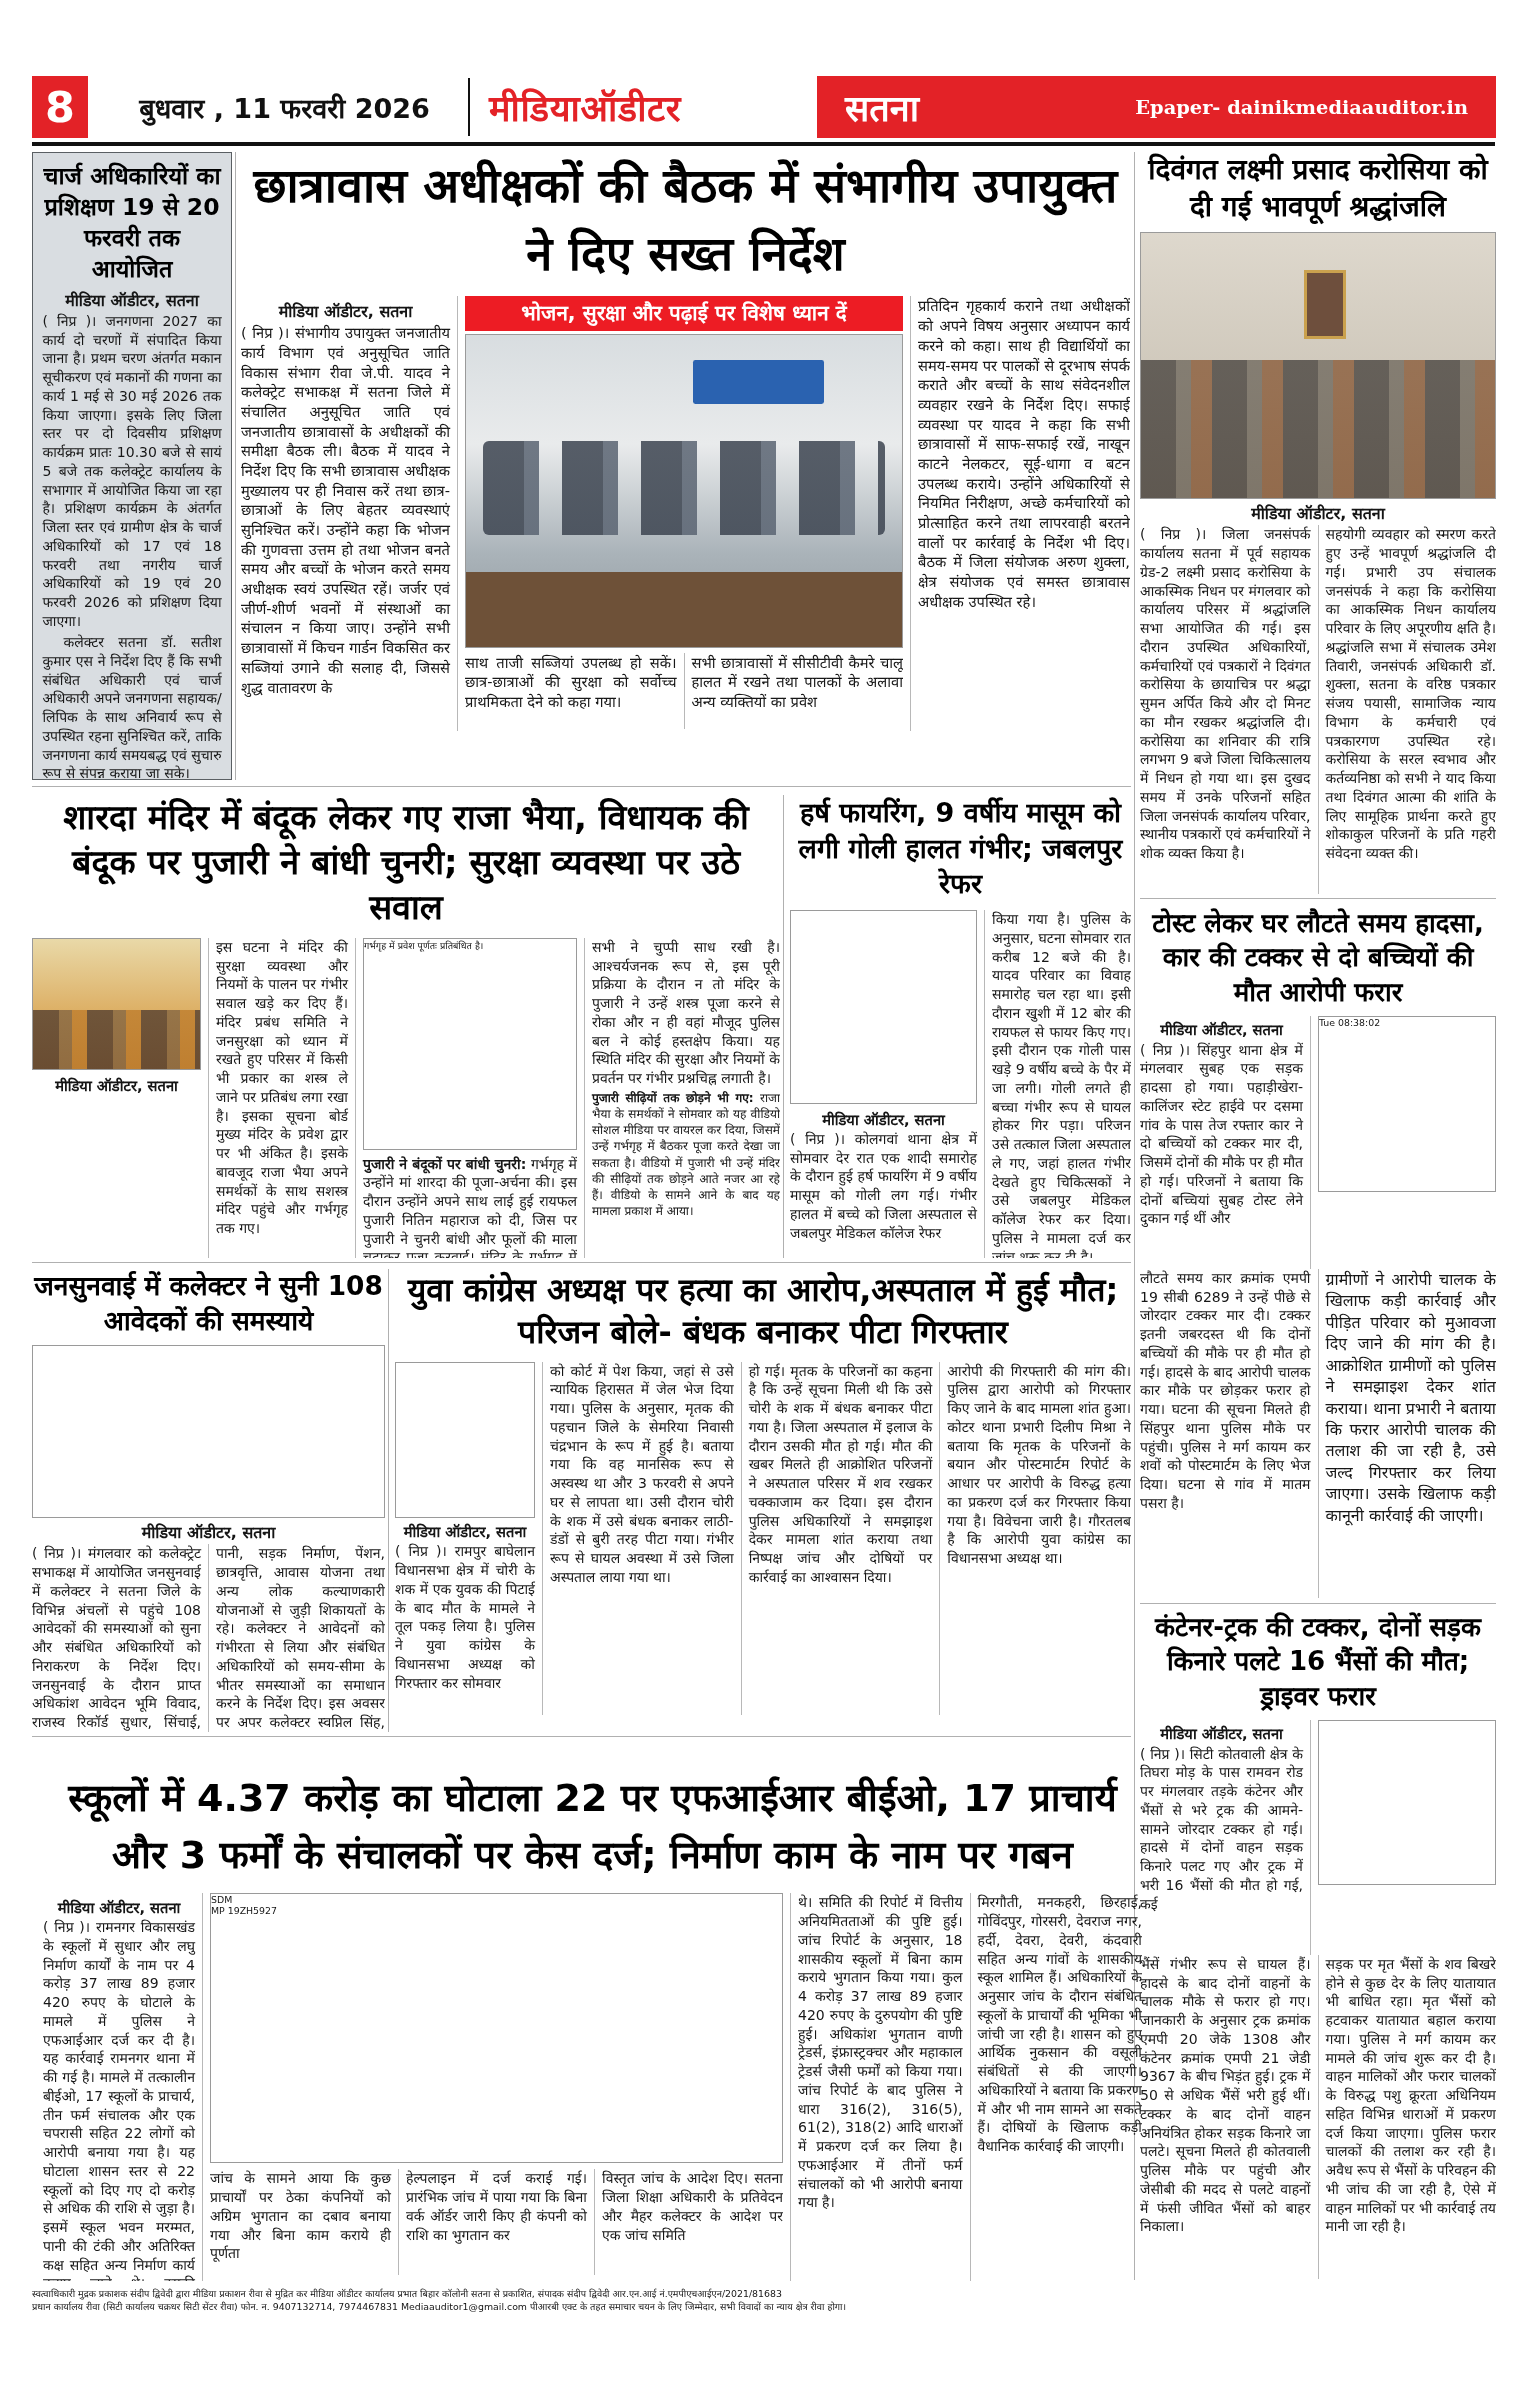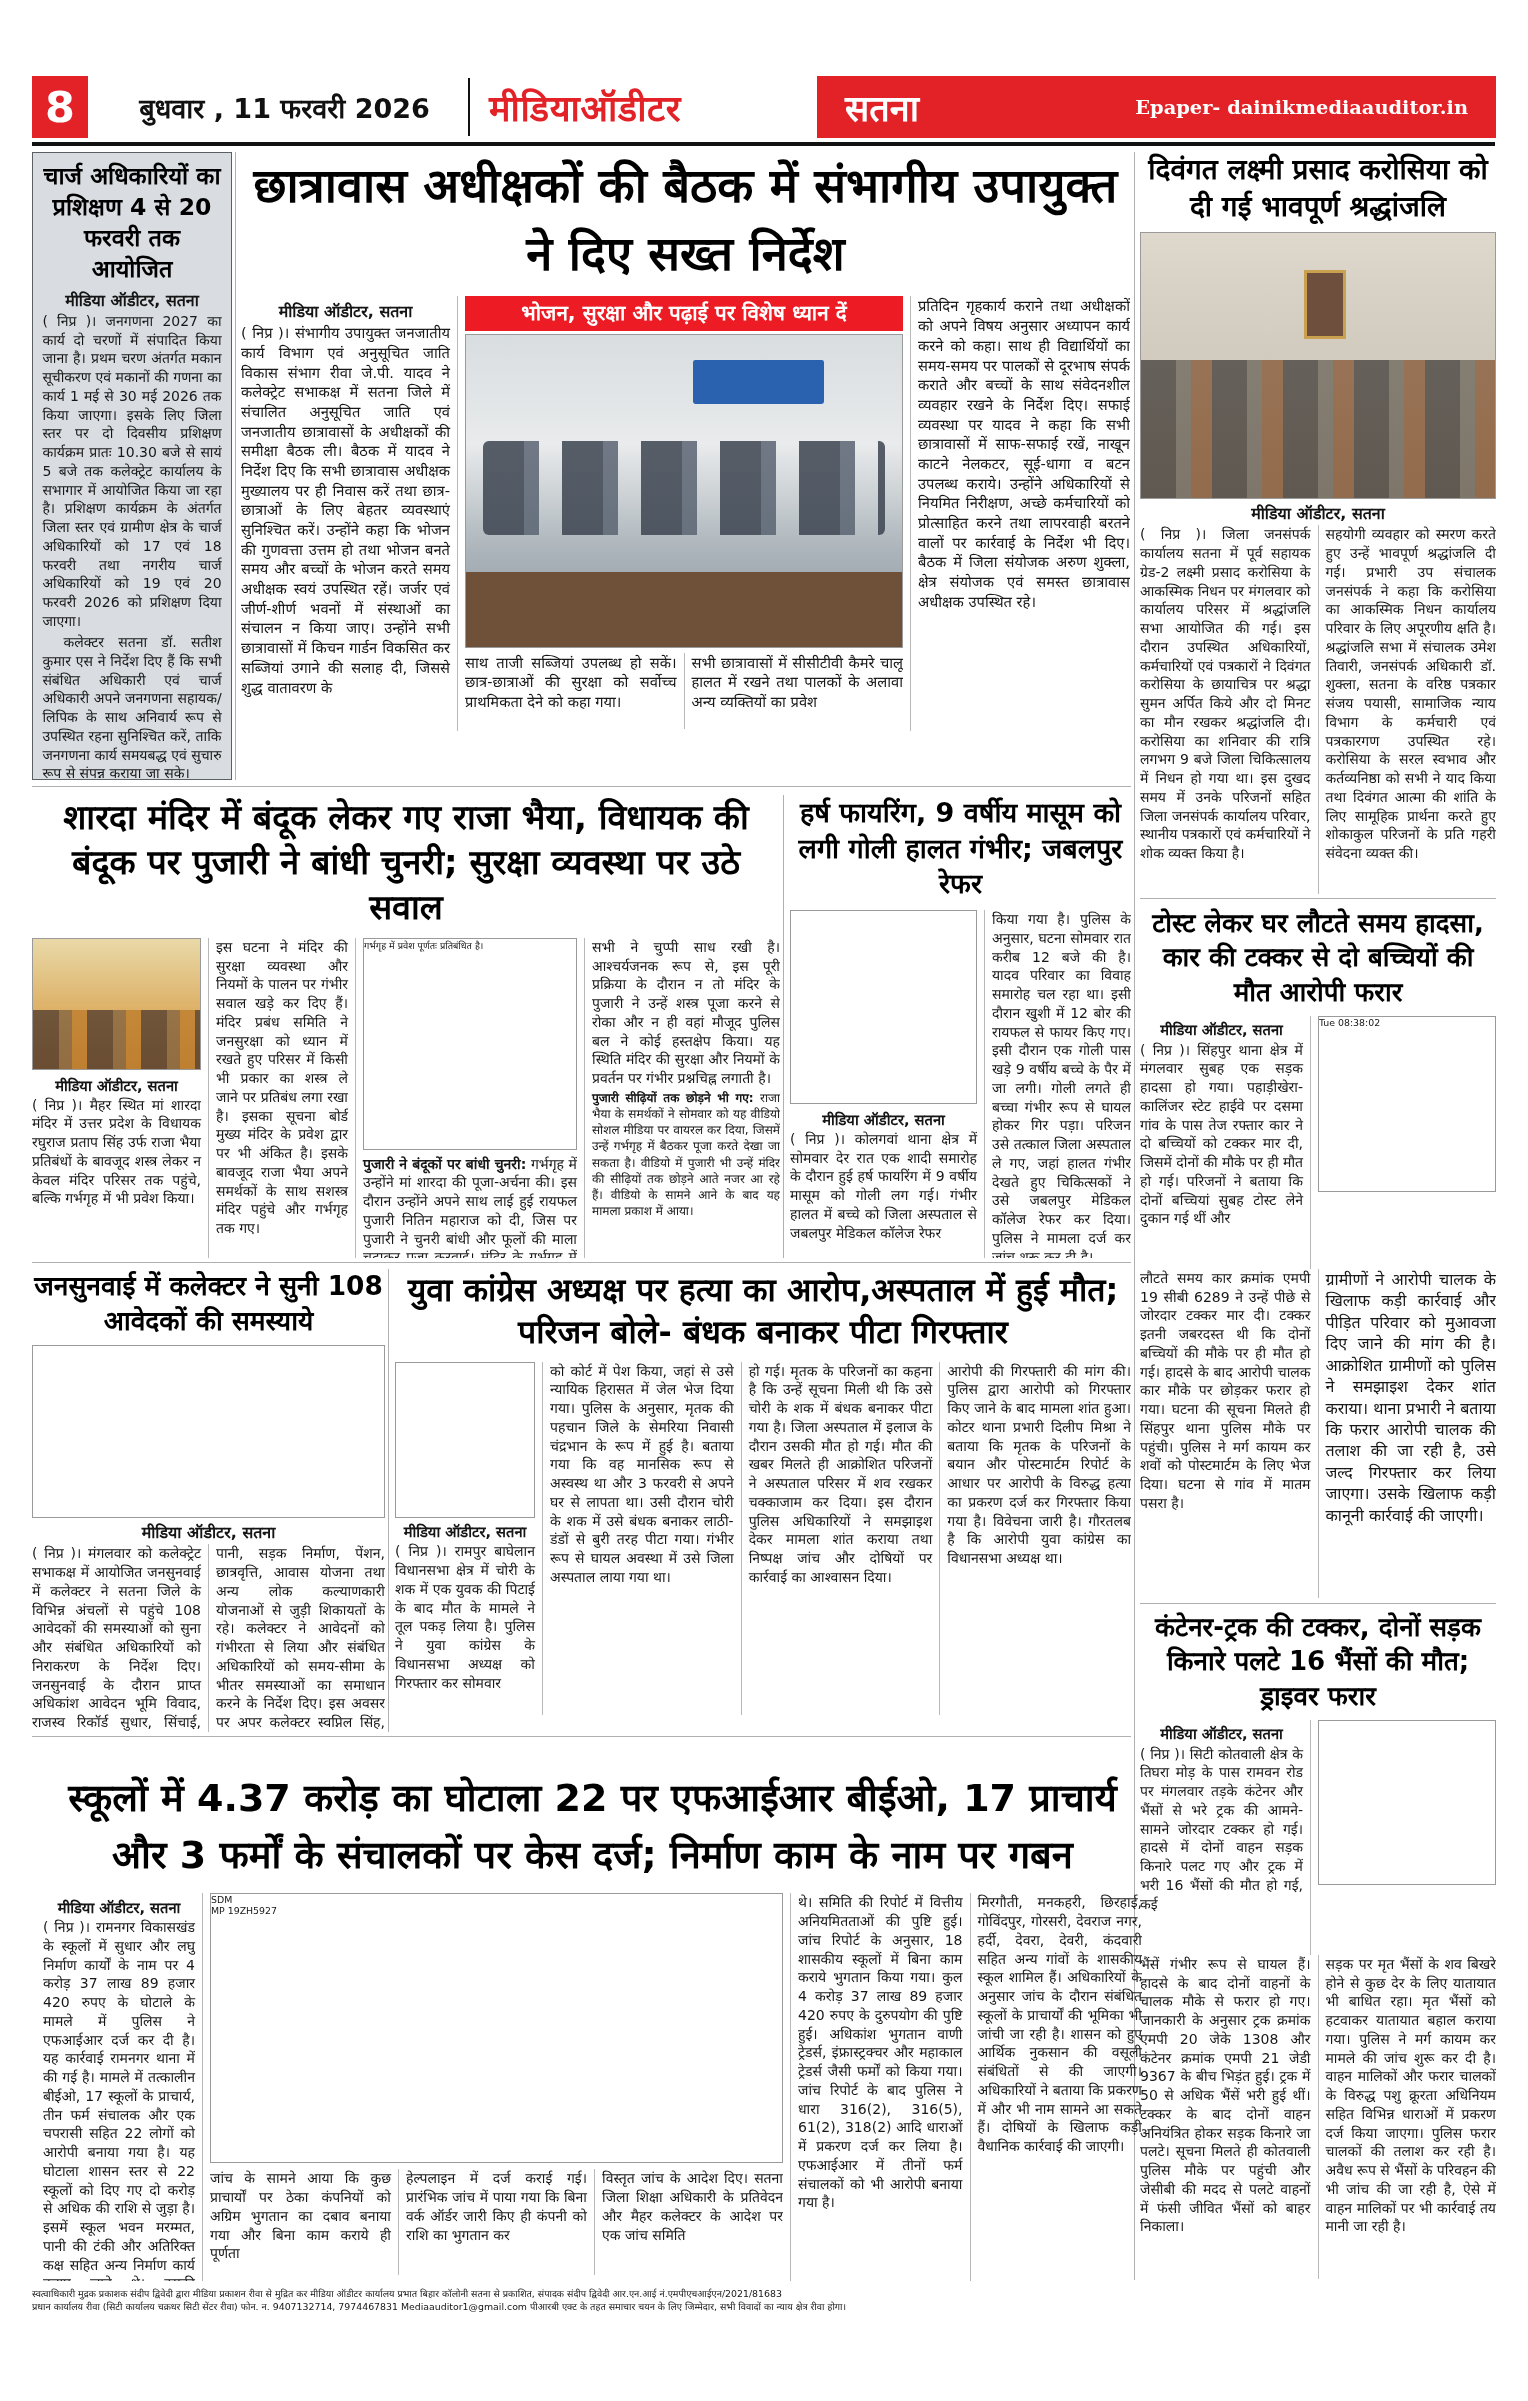--- a/index.html
+++ b/index.html
@@ -106,21 +106,21 @@
   <div class="abs" style="left:436px; top:2.4px; width:2.4px; height:58px; background:#111;"></div>
   <div class="abs masthead" style="left:457px; top:0; height:62px;">मीडियाऑडीटर</div>
   <div class="abs banner" style="left:785px; top:0; width:679px; height:62px;">
     <span class="edition">सतना</span>
     <span class="epaper">Epaper- dainikmediaauditor.in</span>
   </div>
 </header>
 <div class="abs black-rule" style="left:32px; top:142px; width:1463px; height:4.1px;"></div>
 
 <section class="abs boxed section" style="left:32px; top:152px; width:200px; height:628px;">
-  <div class="headline" style="font-size:23.5px;">चार्ज अधिकारियों का प्रशिक्षण 4 से 20 फरवरी तक आयोजित</div>
+  <div class="headline" style="font-size:23.5px;">चार्ज अधिकारियों का प्रशिक्षण 19 से 20 फरवरी तक आयोजित</div>
   <div class="byline">मीडिया ऑडीटर, सतना</div>
   <div class="body-text" style="font-size:14px;">( निप्र )। जनगणना 2027 का कार्य दो चरणों में संपादित किया जाना है। प्रथम चरण अंतर्गत मकान सूचीकरण एवं मकानों की गणना का कार्य 1 मई से 30 मई 2026 तक किया जाएगा। इसके लिए जिला स्तर पर दो दिवसीय प्रशिक्षण कार्यक्रम प्रातः 10.30 बजे से सायं 5 बजे तक कलेक्ट्रेट कार्यालय के सभागार में आयोजित किया जा रहा है। प्रशिक्षण कार्यक्रम के अंतर्गत जिला स्तर एवं ग्रामीण क्षेत्र के चार्ज अधिकारियों को 17 एवं 18 फरवरी तथा नगरीय चार्ज अधिकारियों को 19 एवं 20 फरवरी 2026 को प्रशिक्षण दिया जाएगा।</div>
   <div class="body-text" style="font-size:14px; text-indent:21px; margin-top:2.4px;">कलेक्टर सतना डॉ. सतीश कुमार एस ने निर्देश दिए हैं कि सभी संबंधित अधिकारी एवं चार्ज अधिकारी अपने जनगणना सहायक/लिपिक के साथ अनिवार्य रूप से उपस्थित रहना सुनिश्चित करें, ताकि जनगणना कार्य समयबद्ध एवं सुचारु रूप से संपन्न कराया जा सके।</div>
 </section>
 <div class="abs vline" style="left:235px; top:152px; height:628px;"></div>
 
 <section class="abs section" style="left:241px; top:152px; width:889px; height:628px;">
   <div class="headline" style="font-size:47px; line-height:1.45;">छात्रावास अधीक्षकों की बैठक में संभागीय उपायुक्त ने दिए सख्त निर्देश</div>
   <div class="cols" style="margin-top:8.2px; height:435px;">
     <div class="col" style="flex:0 0 216px;">
@@ -178,21 +178,20 @@
 <div class="abs hline" style="left:32px; top:786px; width:1099px;"></div>
 
 <section class="abs section" style="left:32px; top:795px; width:748px; height:463px;">
   <div class="headline" style="font-size:34px;">शारदा मंदिर में बंदूक लेकर गए राजा भैया, विधायक की बंदूक पर पुजारी ने बांधी चुनरी; सुरक्षा व्यवस्था पर उठे सवाल</div>
   <div class="cols" style="margin-top:8.2px; height:353px;">
     <div class="col" style="flex:0 0 176px;">
       <div class="photo ph-sharda1" style="width:100%; height:132px; margin-bottom:4.7px;">
         <div class="p-crowd"></div>
       </div>
       <div class="byline" style="font-size:14.7px; margin:0 0 1.2px 0;">मीडिया ऑडीटर, सतना</div>
-      <div class="body-text" style="font-size:14px;">( निप्र )। मैहर स्थित मां शारदा मंदिर में उत्तर प्रदेश के विधायक रघुराज प्रताप सिंह उर्फ राजा भैया प्रतिबंधों के बावजूद शस्त्र लेकर न केवल मंदिर परिसर तक पहुंचे, बल्कि गर्भगृह में भी प्रवेश किया।</div>
     </div>
     <div class="col" style="flex:0 0 147px;">
       <div class="body-text" style="font-size:14px;">इस घटना ने मंदिर की सुरक्षा व्यवस्था और नियमों के पालन पर गंभीर सवाल खड़े कर दिए हैं। मंदिर प्रबंध समिति ने जनसुरक्षा को ध्यान में रखते हुए परिसर में किसी भी प्रकार का शस्त्र ले जाने पर प्रतिबंध लगा रखा है। इसका सूचना बोर्ड मुख्य मंदिर के प्रवेश द्वार पर भी अंकित है। इसके बावजूद राजा भैया अपने समर्थकों के साथ सशस्त्र मंदिर पहुंचे और गर्भगृह तक गए।</div>
     </div>
     <div class="col" style="flex:0 0 229px;">
       <div class="photo ph-sharda2" style="width:100%; height:212px; margin-bottom:4.7px;">
         <div class="p-sign">गर्भगृह में प्रवेश पूर्णतः प्रतिबंधित है।</div>
         <div class="p-rail"></div>
       </div>
       <div class="body-text" style="font-size:14px;">

